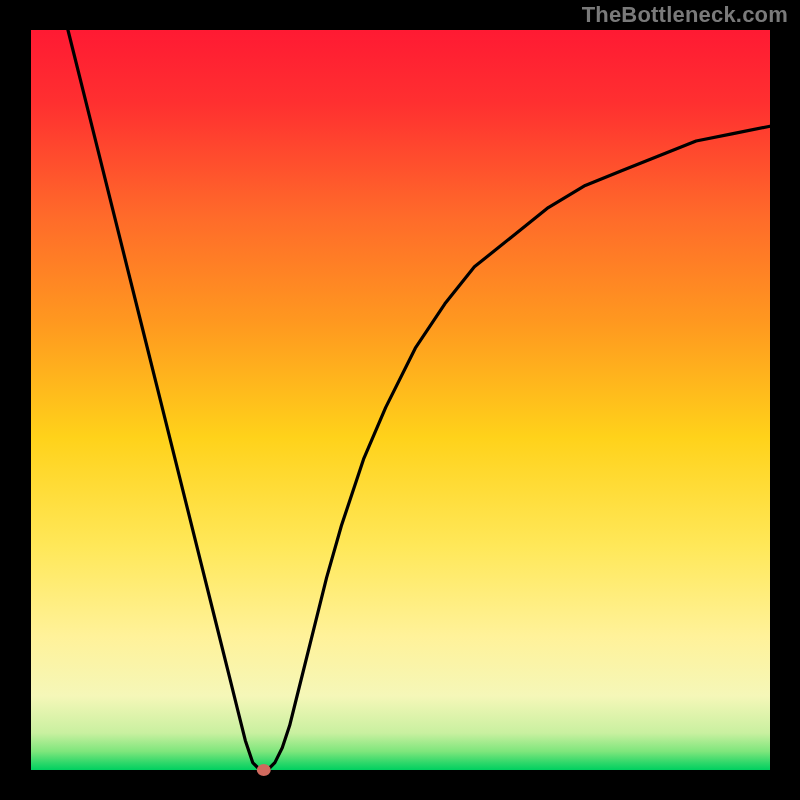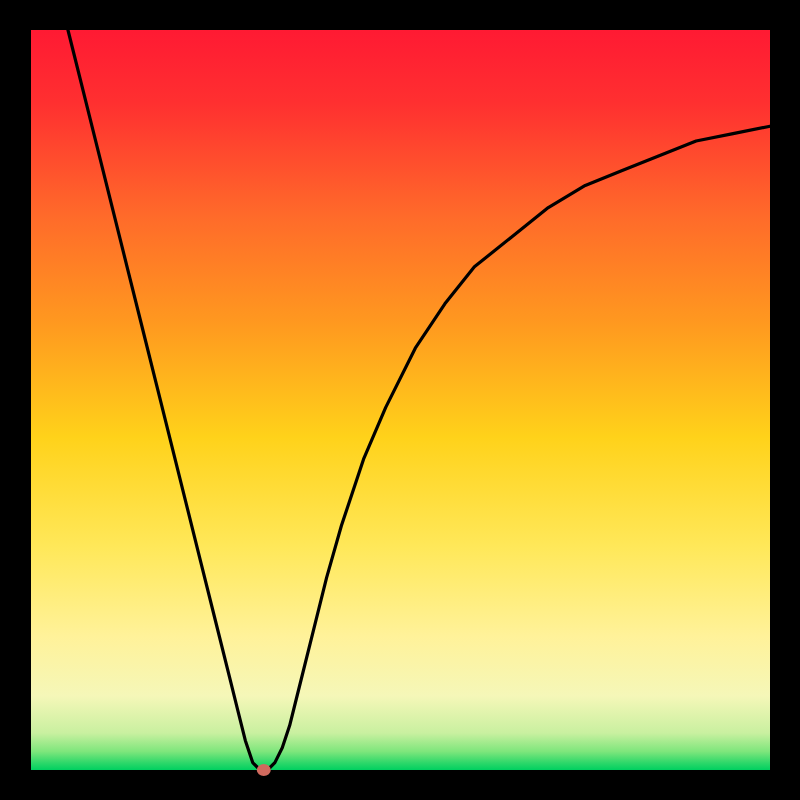--- a/index.html
+++ b/index.html
@@ -52,13 +52,14 @@
           <stop offset="95%" stop-color="#c9f0a0"></stop>
           <stop offset="97.5%" stop-color="#7ee67c"></stop>
           <stop offset="99%" stop-color="#2fd86a"></stop>
           <stop offset="100%" stop-color="#00d060"></stop>
         </linearGradient>
     </defs>
     <rect id="plot-bg" fill="url(#bg-grad)" x="31" y="30" width="739" height="740"></rect>
     <path id="curve" fill="none" stroke="#000" stroke-width="3.2" stroke-linejoin="round" stroke-linecap="round" d="M67.95 30.00 L82.73 89.20 L97.51 148.40 L112.29 207.60 L127.07 266.80 L141.85 326.00 L156.63 385.20 L171.41 444.40 L186.19 503.60 L200.97 562.80 L215.75 622.00 L230.53 681.20 L237.92 710.80 L245.31 740.40 L252.70 762.60 L260.09 770.00 L267.48 770.00 L274.87 762.60 L282.26 747.80 L289.65 725.60 L297.04 696.00 L311.82 636.80 L326.60 577.60 L341.38 525.80 L363.55 459.20 L385.72 407.40 L415.28 348.20 L444.84 303.80 L474.40 266.80 L511.35 237.20 L548.30 207.60 L585.25 185.40 L622.20 170.60 L659.15 155.80 L696.10 141.00 L733.05 133.60 L770.00 126.20"></path>
     <ellipse id="marker" rx="7" ry="6" fill="#d16a5e" cx="263.78" cy="770.00"></ellipse>
   </svg>
+  <div class="watermark">TheBottleneck.com</div>
 </div>
 
 </body></html>

